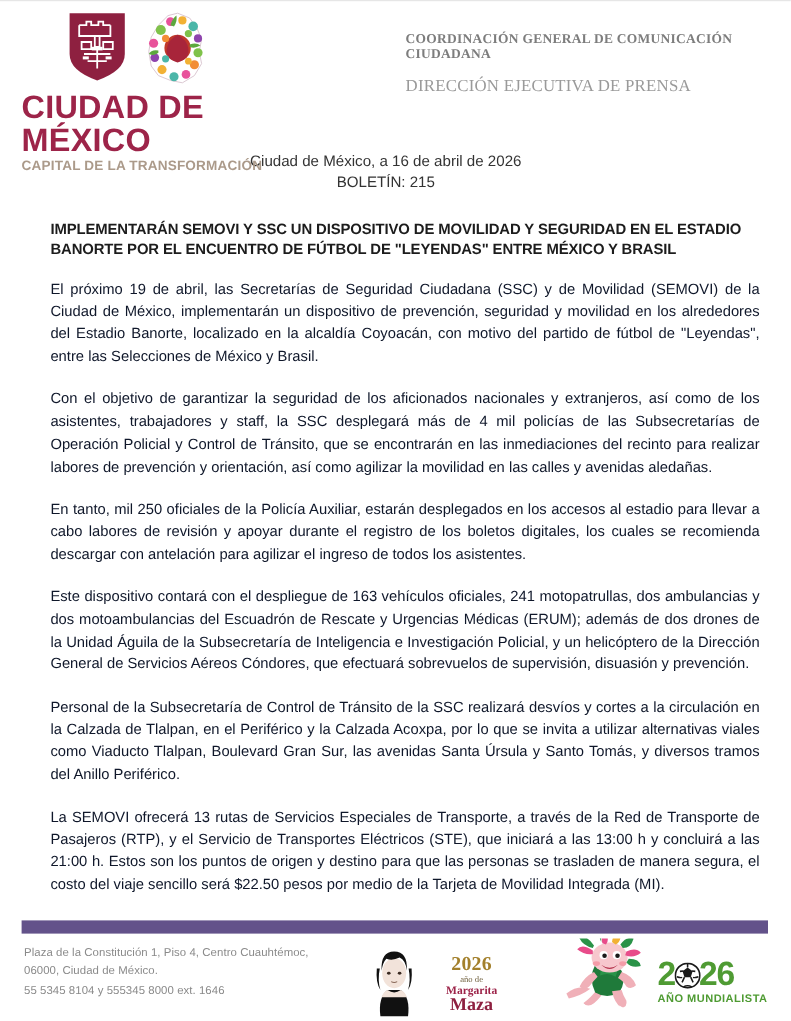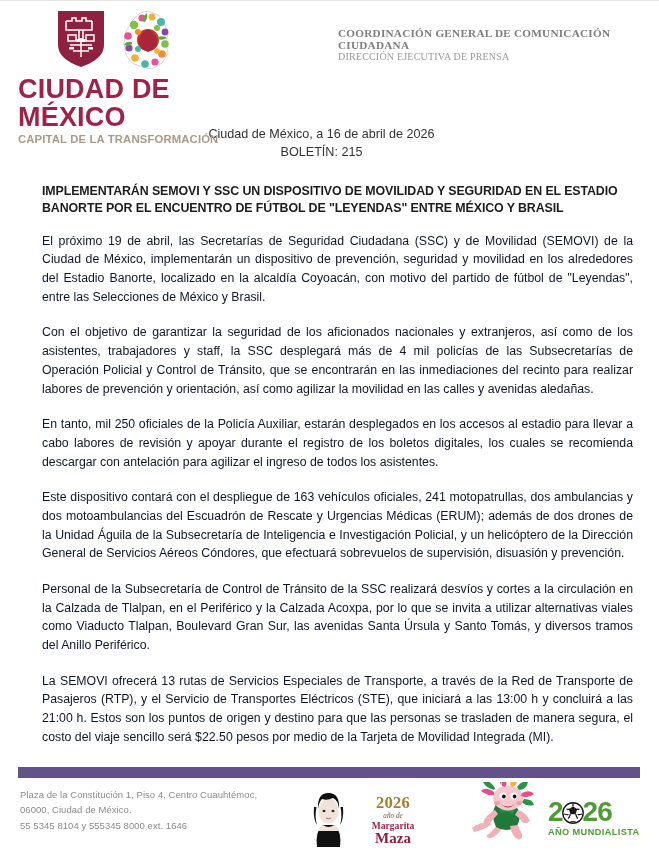--- a/index.html
+++ b/index.html
@@ -59,23 +59,23 @@
     font-family: "Liberation Serif", serif;
     color: #8e8e8e;
   }
   .dept-line1 {
     font-size: 11.2px;
     font-weight: bold;
     letter-spacing: 0.25px;
     color: #7d7d7d;
   }
   .dept-line2 {
-    font-size: 10px;
+    font-size: 14px;
     letter-spacing: 0.2px;
-    margin-top: 0;
+    margin-top: 14px;
     color: #9a9a9a;
   }
 
   
   .dateline {
     text-align: center;
     padding-right: 16px;
     margin-top: 2px;
     font-size: 12.6px;
     font-weight: normal;
@@ -158,21 +158,20 @@
     font-weight: bold;
     color: #a3802c;
     line-height: 1;
     letter-spacing: 0.2px;
   }
   .maza-ano {
     font-family: "Liberation Serif", serif;
     font-size: 7.2px;
     color: #6d5d3a;
     line-height: 1.25;
-    font-style: italic;
   }
   .maza-name {
     font-family: "Liberation Serif", serif;
     font-size: 9.6px;
     font-weight: bold;
     color: #9d2449;
     line-height: 1.1;
   }
   .maza-last {
     font-family: "Liberation Serif", serif;

